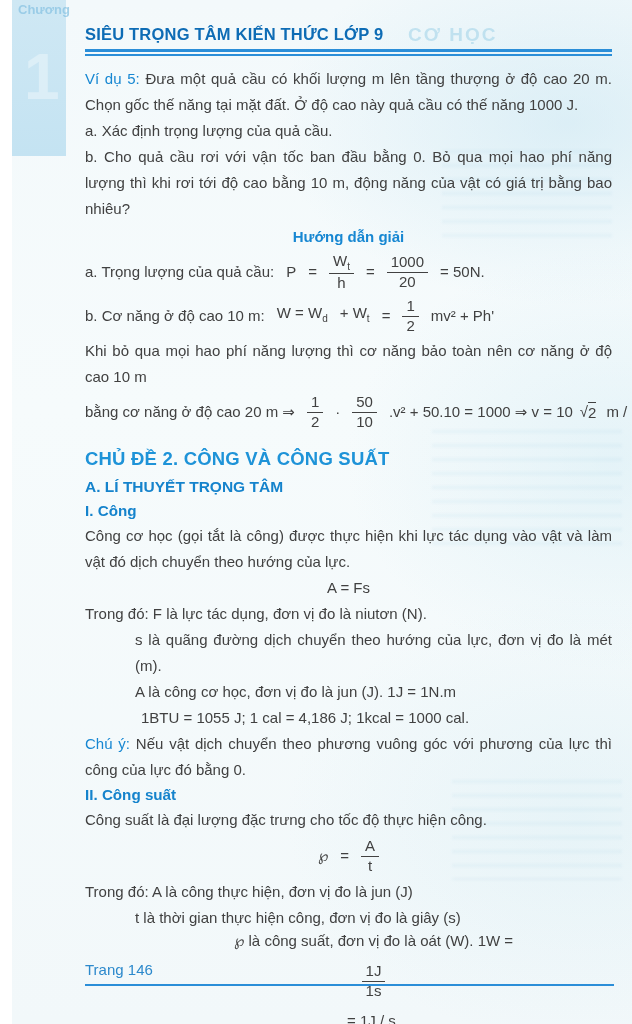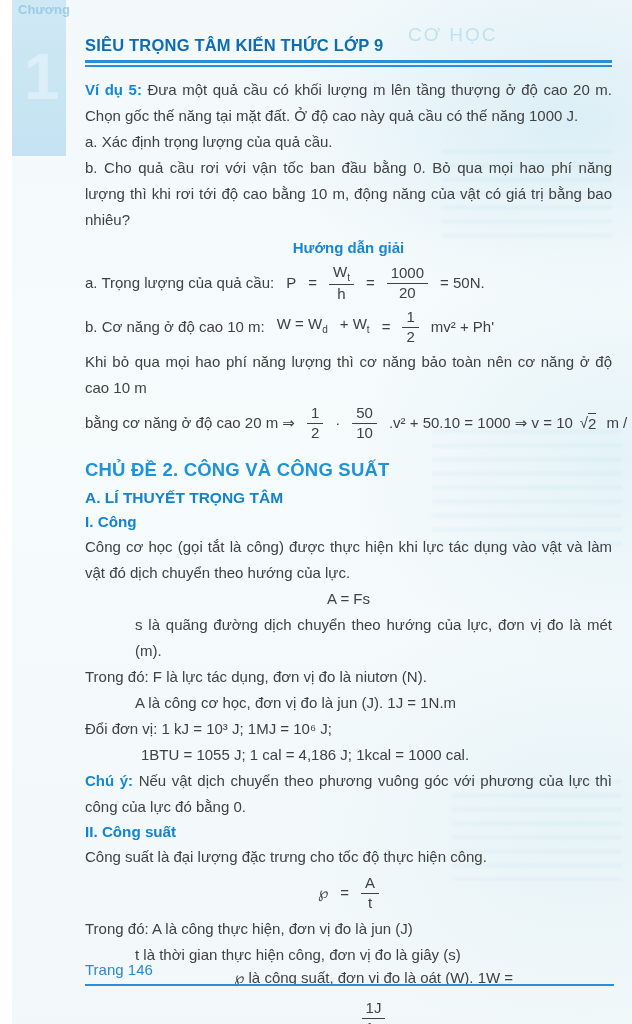--- a/index.html
+++ b/index.html
@@ -23,37 +23,37 @@
   }
   .chap-label{
     position:absolute;left:6px;top:2px;font-size:13px;font-weight:bold;
     color:#8ec6e4;opacity:.8;white-space:nowrap;
   }
   .chap-num{
     position:absolute;left:12px;top:40px;font-size:64px;font-weight:bold;
     color:#dff0f8;opacity:.9;
   }
   .ghost-hdr{
-    position:absolute;left:396px;top:24px;font-size:19px;font-weight:normal;
+    position:absolute;left:396px;top:24px;font-size:19px;font-weight:bold;
     color:#9fd2e8;opacity:.55;letter-spacing:2px;
   }
   .smudge{
     position:absolute;opacity:.10;filter:blur(1.5px);pointer-events:none;
     background:repeating-linear-gradient(180deg,#7fb8d4 0 3px,transparent 3px 14px);
   }
   .content{position:relative;padding:0 32px 0 73px;}
   .hdr-title{
-    padding-top:36px;color:#0e6cb5;font-weight:bold;font-size:16.5px;
+    padding-top:25px;color:#0e6cb5;font-weight:bold;font-size:16.5px;
     letter-spacing:.2px;
   }
   .rule-a{height:3px;background:#2b8ed8;margin-top:5px;}
   .rule-b{height:2px;background:#2b8ed8;margin-top:2px;}
   .para{margin:0;line-height:26px;text-align:justify;}
   .mt{margin-top:10px;}
-  .blue-b{color:#1787d2;font-weight:bold;}
+  .blue-b{color:#1787d2;font-weight:normal;}
   .center-heading{
     text-align:center;color:#1787d2;font-weight:bold;line-height:26px;margin-top:2px;
   }
   .topic-title{
     text-align:left;color:#1e93d8;font-weight:bold;font-size:18.5px;
     margin-top:12px;line-height:26px;letter-spacing:.2px;
   }
   .sec-head{color:#1583cc;font-weight:bold;line-height:24px;margin-top:3px;font-size:15.5px;}
   .sub-head{color:#1583cc;font-weight:bold;line-height:24px;font-size:15.2px;}
   .formula-row{display:flex;align-items:center;gap:12px;line-height:20px;min-height:44px;white-space:nowrap;}
@@ -145,24 +145,23 @@
       <span style="margin-left:-5px;"><span>√</span><span class="rad">2</span></span>
       <span style="margin-left:-2px;">m / s.</span>
     </div>
 
     <div class="topic-title">CHỦ ĐỀ 2. CÔNG VÀ CÔNG SUẤT</div>
     <div class="sec-head">A. LÍ THUYẾT TRỌNG TÂM</div>
     <div class="sub-head">I. Công</div>
 
     <p class="para">Công cơ học (gọi tắt là công) được thực hiện khi lực tác dụng vào vật và làm vật đó dịch chuyển theo hướng của lực.</p>
     <div class="formula-plain">A = Fs</div>
+    <p class="para">Trong đó: F là lực tác dụng, đơn vị đo là niutơn (N).</p>
     <p class="para ind1">s là quãng đường dịch chuyển theo hướng của lực, đơn vị đo là mét (m).</p>
-    <p class="para">Trong đó: F là lực tác dụng, đơn vị đo là niutơn (N).</p>
     <p class="para ind1">A là công cơ học, đơn vị đo là jun (J). 1J = 1N.m</p>
-    <p class="para">Đổi đơn vị: 1 kJ = 10³ J; 1MJ = 10⁶ J;</p>
     <p class="para ind2">1BTU = 1055 J; 1 cal = 4,186 J; 1kcal = 1000 cal.</p>
 
     <p class="para"><span class="blue-b">Chú ý:</span> <span>Nếu vật dịch chuyển theo phương vuông góc với phương của lực thì công của lực đó bằng 0.</span></p>
 
     <div class="sub-head">II. Công suất</div>
     <p class="para">Công suất là đại lượng đặc trưng cho tốc độ thực hiện công.</p>
 
     <div class="formula-row formula-center">
       <span style="font-family:'DejaVu Sans',sans-serif;">℘</span>
       <span>=</span>

